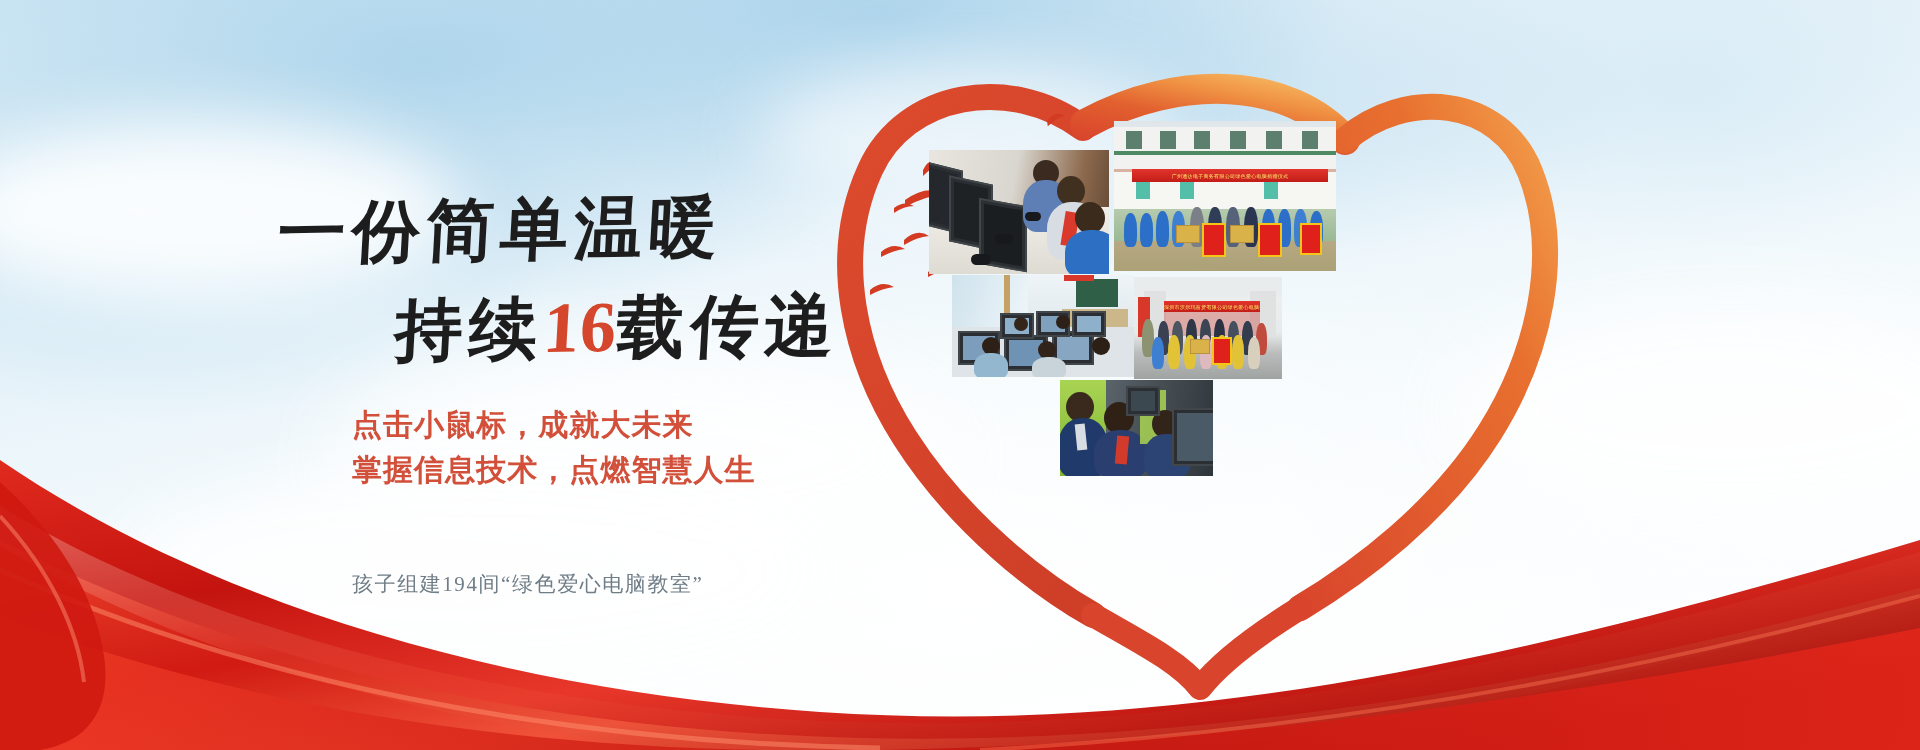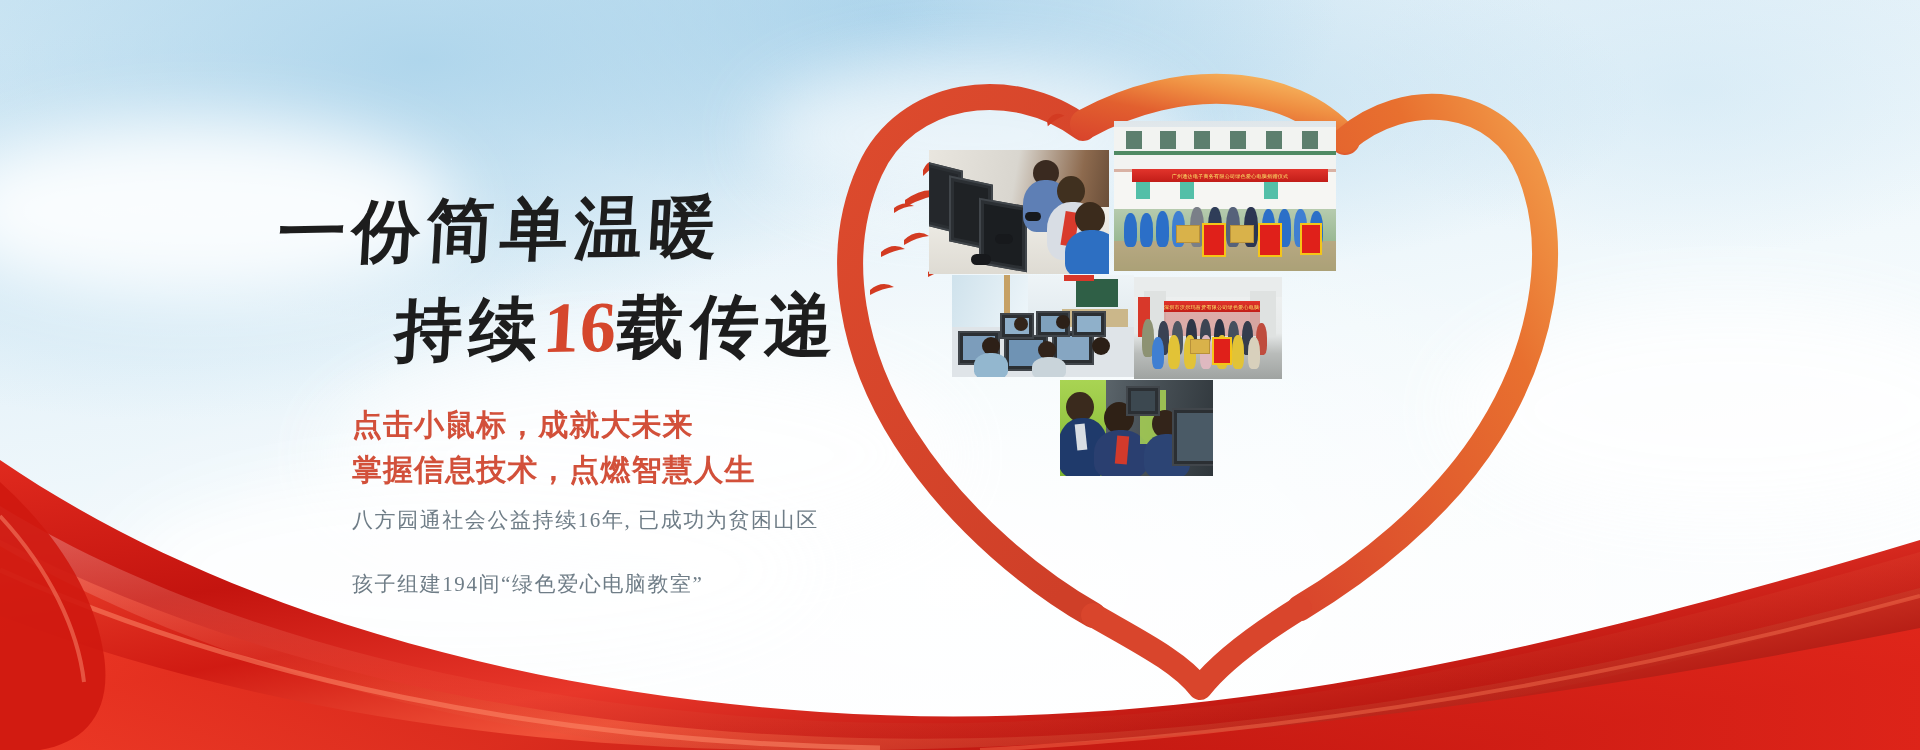--- a/index.html
+++ b/index.html
@@ -369,21 +369,20 @@
     </div>
   </div>
 
   <div class="text-block">
     <div class="headline headline-1">一份简单温暖</div>
     <div class="headline headline-2"><span>持续</span><span class="num">16</span><span>载传递</span></div>
 
     <div class="sub-line l2">掌握信息技术，点燃智慧人生</div>
     <div class="sub-line l1">点击小鼠标，成就大未来</div>
 
-    <div class="body-line b1">八方园通社会公益持续16年, 已成功为贫困山区</div>
     <div class="body-line b2">孩子组建194间“绿色爱心电脑教室”</div>
   </div>
 
   <svg class="ribbon-svg" viewBox="0 0 1920 330" preserveAspectRatio="none">
     <defs>
       <linearGradient id="silkA" x1="0" y1="0" x2="1" y2="1">
         <stop offset="0%" stop-color="#e02a1e"></stop>
         <stop offset="28%" stop-color="#c4140f"></stop>
         <stop offset="55%" stop-color="#e8372a"></stop>
         <stop offset="80%" stop-color="#b8110c"></stop>

